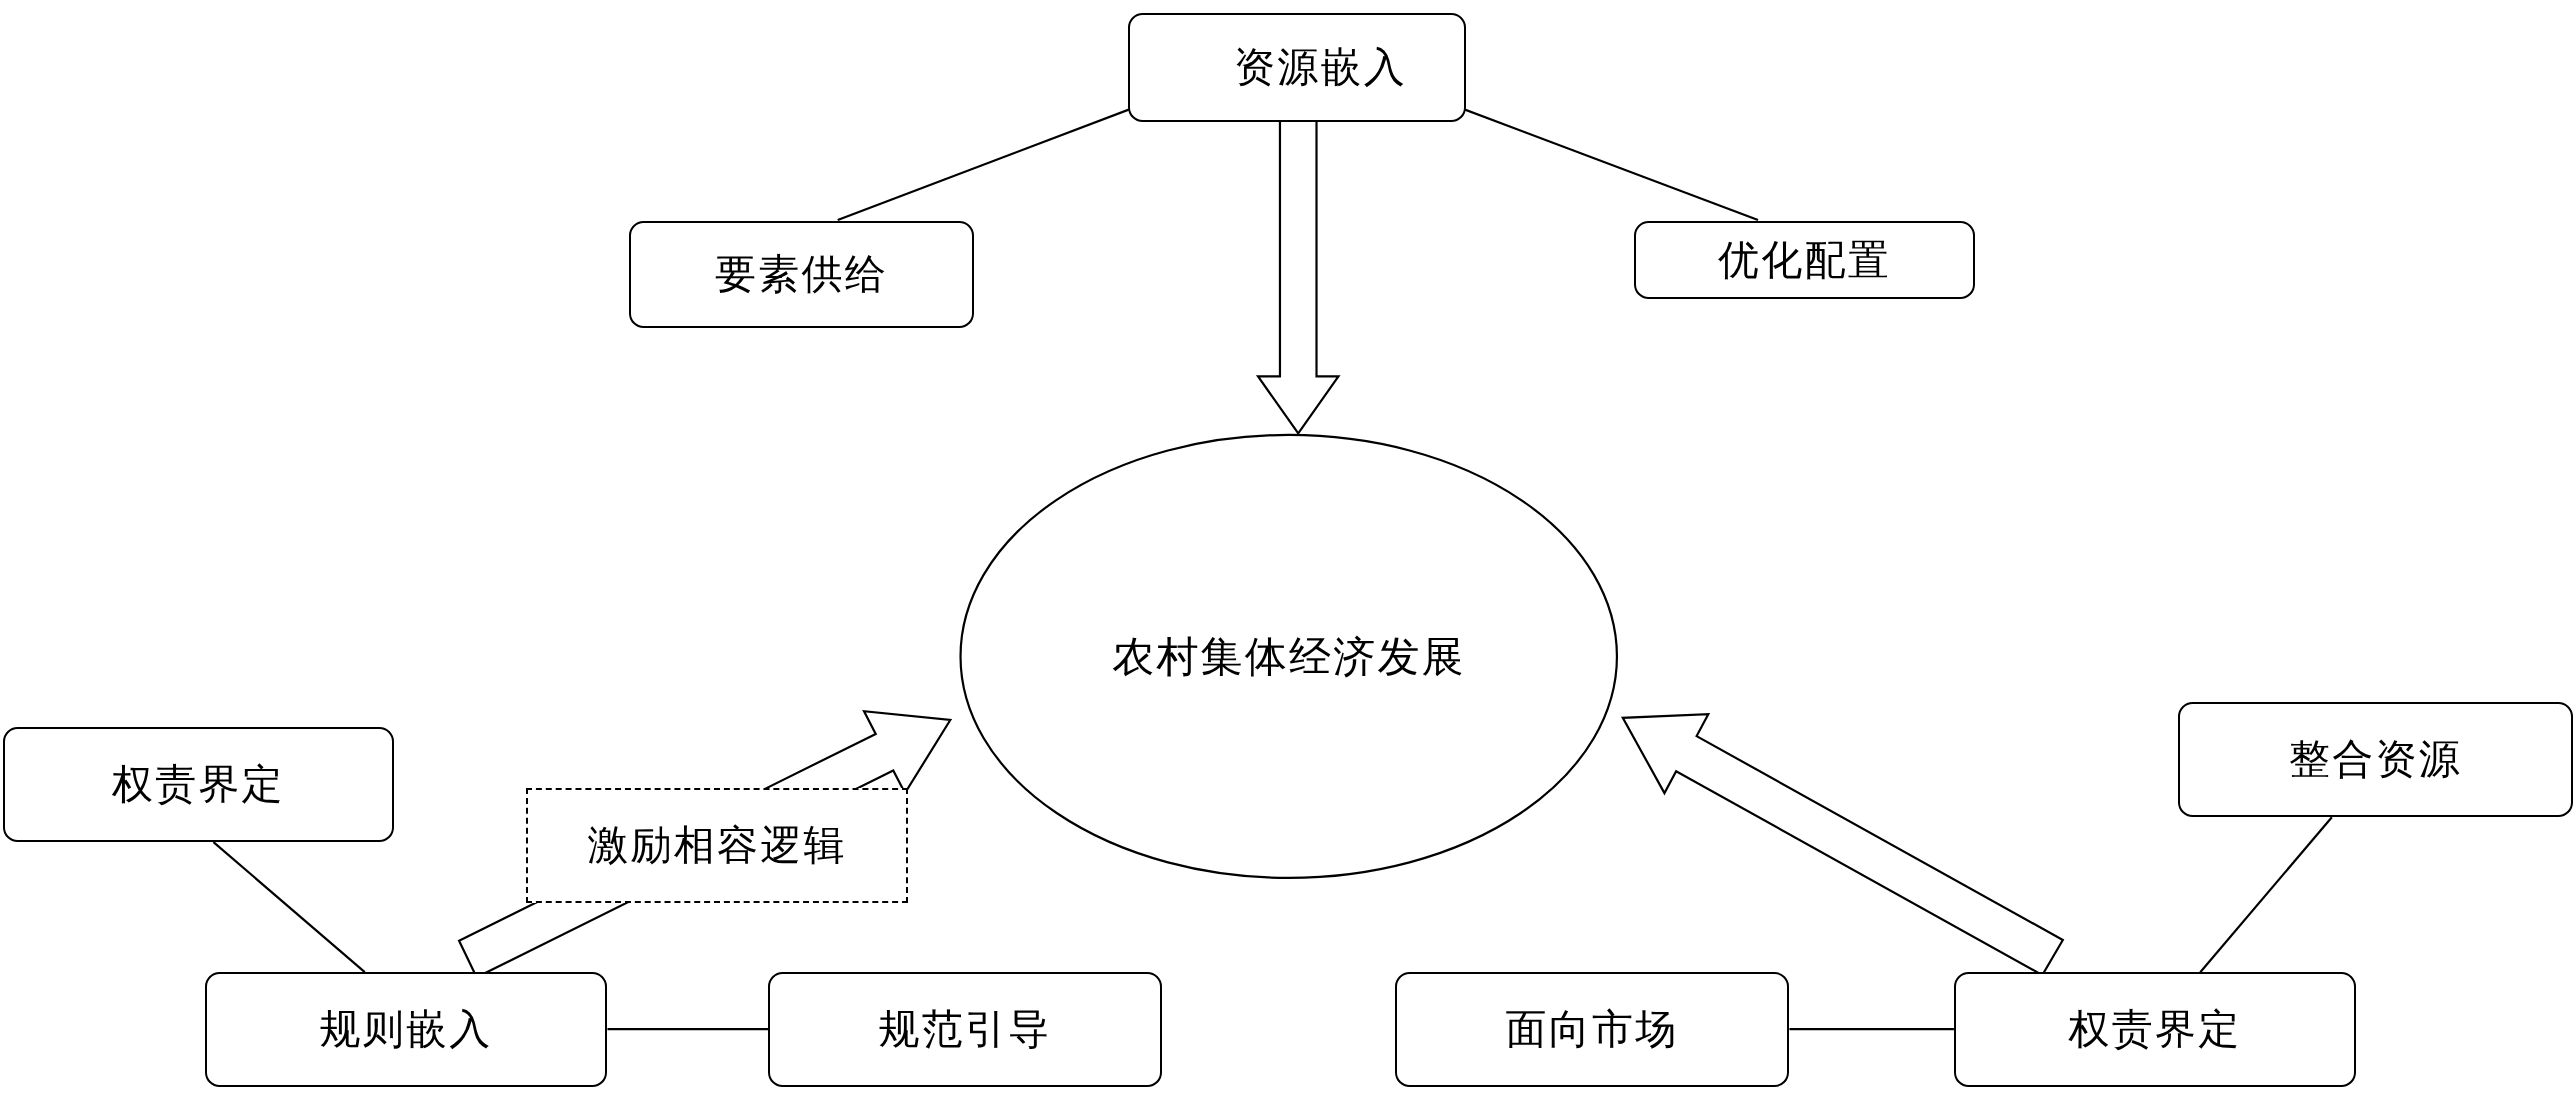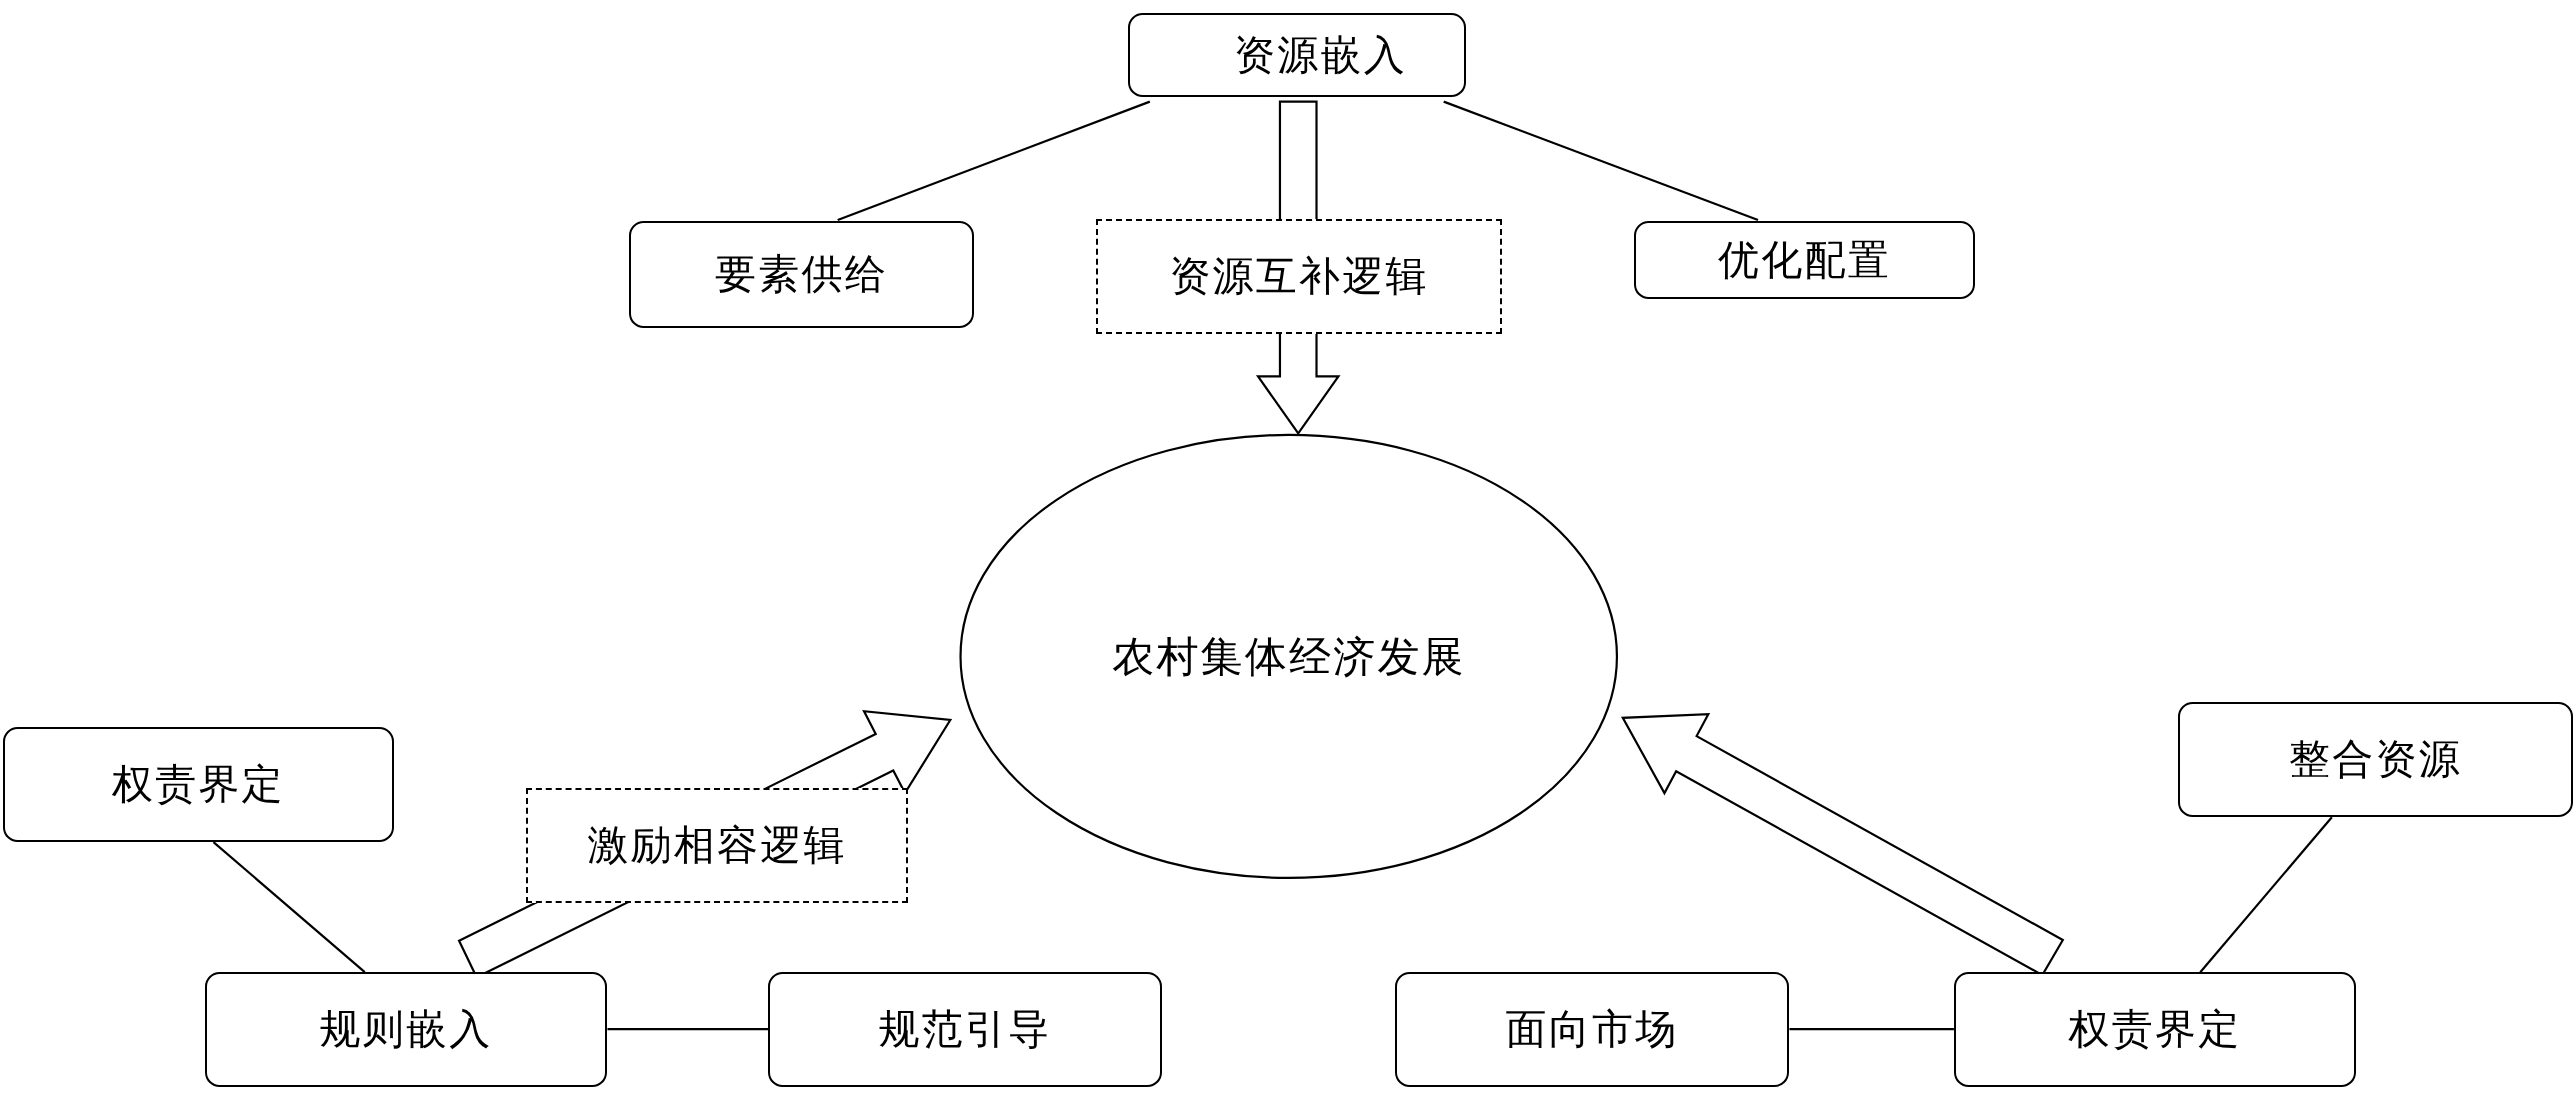--- a/index.html
+++ b/index.html
@@ -66,31 +66,28 @@
     <line x1="2448" y1="1408" x2="2673" y2="1408" stroke="#000000" stroke-width="3"></line>
     <line x1="3190" y1="1118" x2="3010" y2="1330" stroke="#000000" stroke-width="3"></line>
 
     <polygon points="1751,139 1801,139 1801,515 1831,515 1776,593 1721,515 1751,515" fill="#ffffff" stroke="#000000" stroke-width="3"></polygon>
 
     <polygon points="652,1337 1222,1054 1238,1085 1300,985 1182,973 1198,1004 628,1287" fill="#ffffff" stroke="#000000" stroke-width="3"></polygon>
 
     <polygon points="2822,1286 2321,1007 2337,977 2220,982 2277,1085 2293,1055 2794,1334" fill="#ffffff" stroke="#000000" stroke-width="3"></polygon>
   </svg>
 
-  <div class="node" style="left:1128px; top:13px; width:338px; height:84px;padding-left:47px;">
+  <div class="node" style="left:1128px; top:13px; width:338px; height:109px;padding-left:47px;">
     <span>资源嵌入</span>
   </div>
 
   <div class="node" style="left:629px; top:221px; width:345px; height:107px;">
     <span>要素供给</span>
   </div>
 
-  <div class="node dashed" style="left:1096px; top:219px; width:406px; height:115px;">
-    <span>资源互补逻辑</span>
-  </div>
 
   <div class="node" style="left:1634px; top:221px; width:341px; height:78px;">
     <span>优化配置</span>
   </div>
 
   <div class="ellipse-label" style="left:1033px; top:626px; width:512px; height:61px;">
     <span>农村集体经济发展</span>
   </div>
 
   <div class="node" style="left:2.9px; top:727px; width:391px; height:115px;justify-content:center;">

